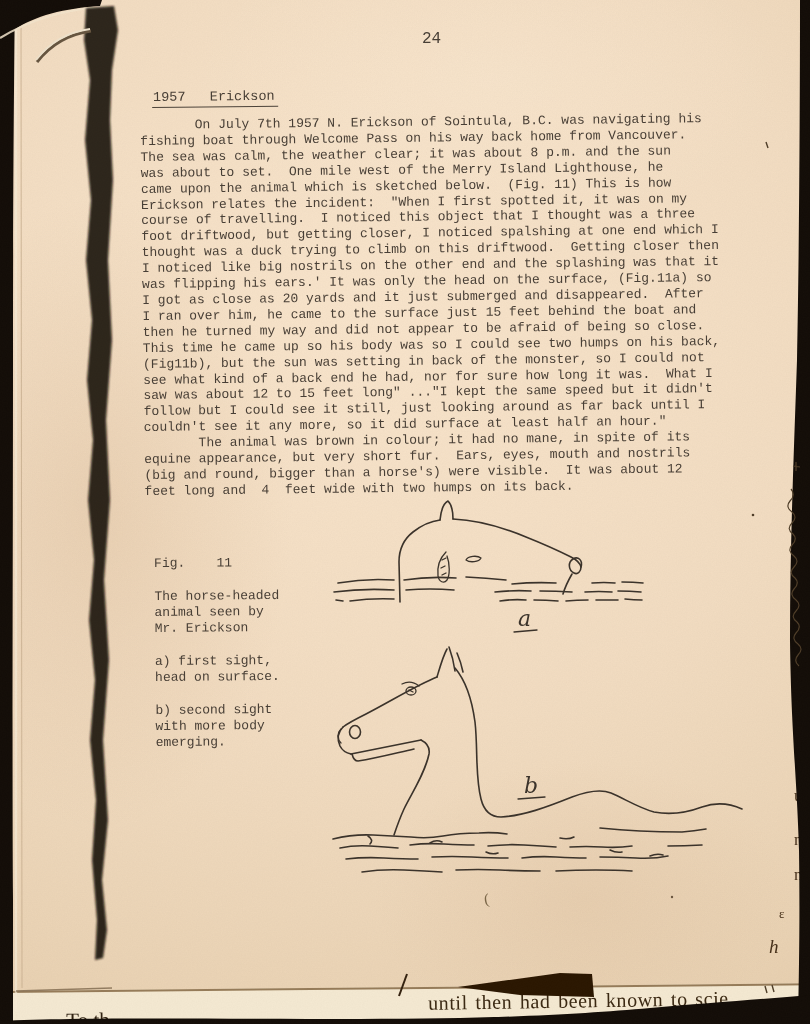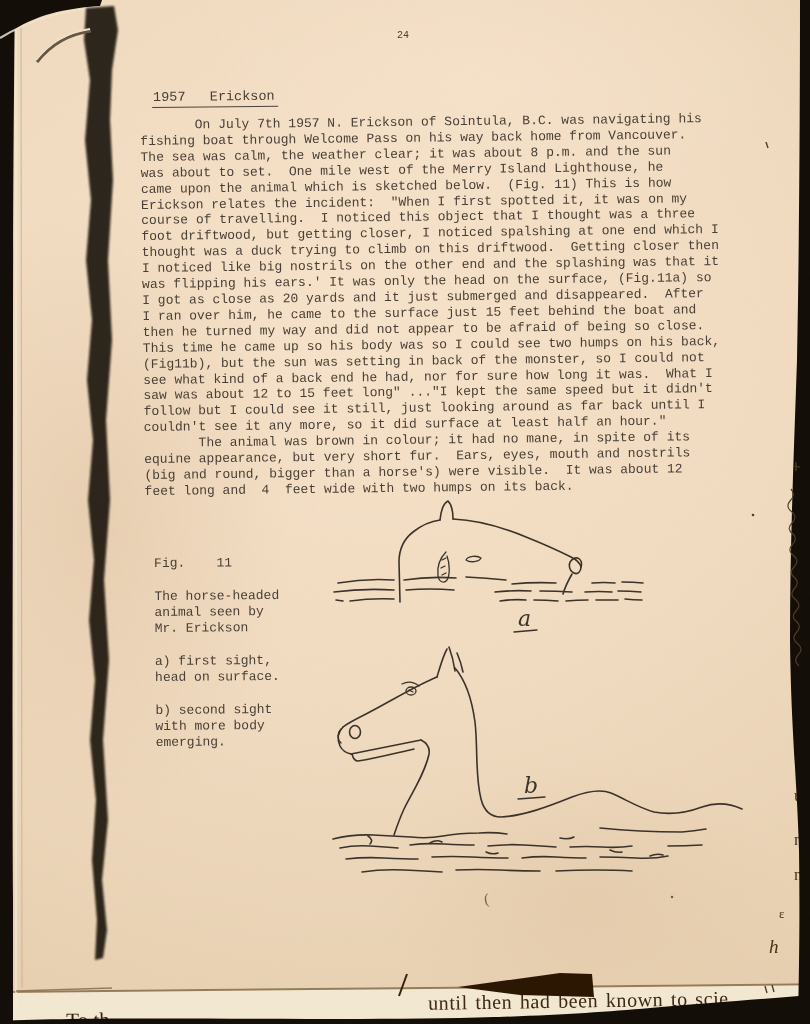--- a/index.html
+++ b/index.html
@@ -25,21 +25,21 @@
   .edge-letter{position:absolute;z-index:2;font-family:"Liberation Serif","DejaVu Serif",serif;color:#46301a;}
   .el1{left:794px;top:786px;font-size:17px;}
   .el2{left:794px;top:830px;font-size:17px;}
   .el3{left:794px;top:865px;font-size:17px;}
   .el4{left:779px;top:906px;font-size:13px;}
   .el5{left:769px;top:936px;font-size:19px;font-style:italic;}
   .paren-mark{position:absolute;left:484px;top:891px;z-index:3;font-family:"Liberation Serif",serif;
     font-size:15px;color:#7a6648;transform:rotate(-8deg);}
   
   .content{position:absolute;inset:0;z-index:3;color:#473e35;}
-  .page-number{position:absolute;left:397px;top:30px;font-size:10px;}
+  .page-number{position:absolute;left:422px;top:30px;font-size:16px;}
   .heading{position:absolute;left:152px;top:90px;font-size:13.5px;white-space:pre;
     border-bottom:1.6px solid #4a4138;padding:0 3px 2px 1px;transform:rotate(-0.6deg);transform-origin:0 0;}
   .body-text{position:absolute;left:140px;top:118px;font-size:13px;line-height:15.9px;white-space:pre;
     transform:rotate(-0.7deg);transform-origin:0 0;}
   .caption{position:absolute;left:154px;top:556px;font-size:13px;line-height:16.3px;white-space:pre;
     transform:rotate(-0.5deg);transform-origin:0 0;}
   .sketch{position:absolute;z-index:3;}
   .sk-a{left:325px;top:495px;}
   .sk-b{left:315px;top:638px;}
   .sketch path,.sketch ellipse{fill:none;stroke:#3a322a;stroke-width:1.6;stroke-linecap:round;stroke-linejoin:round;}

